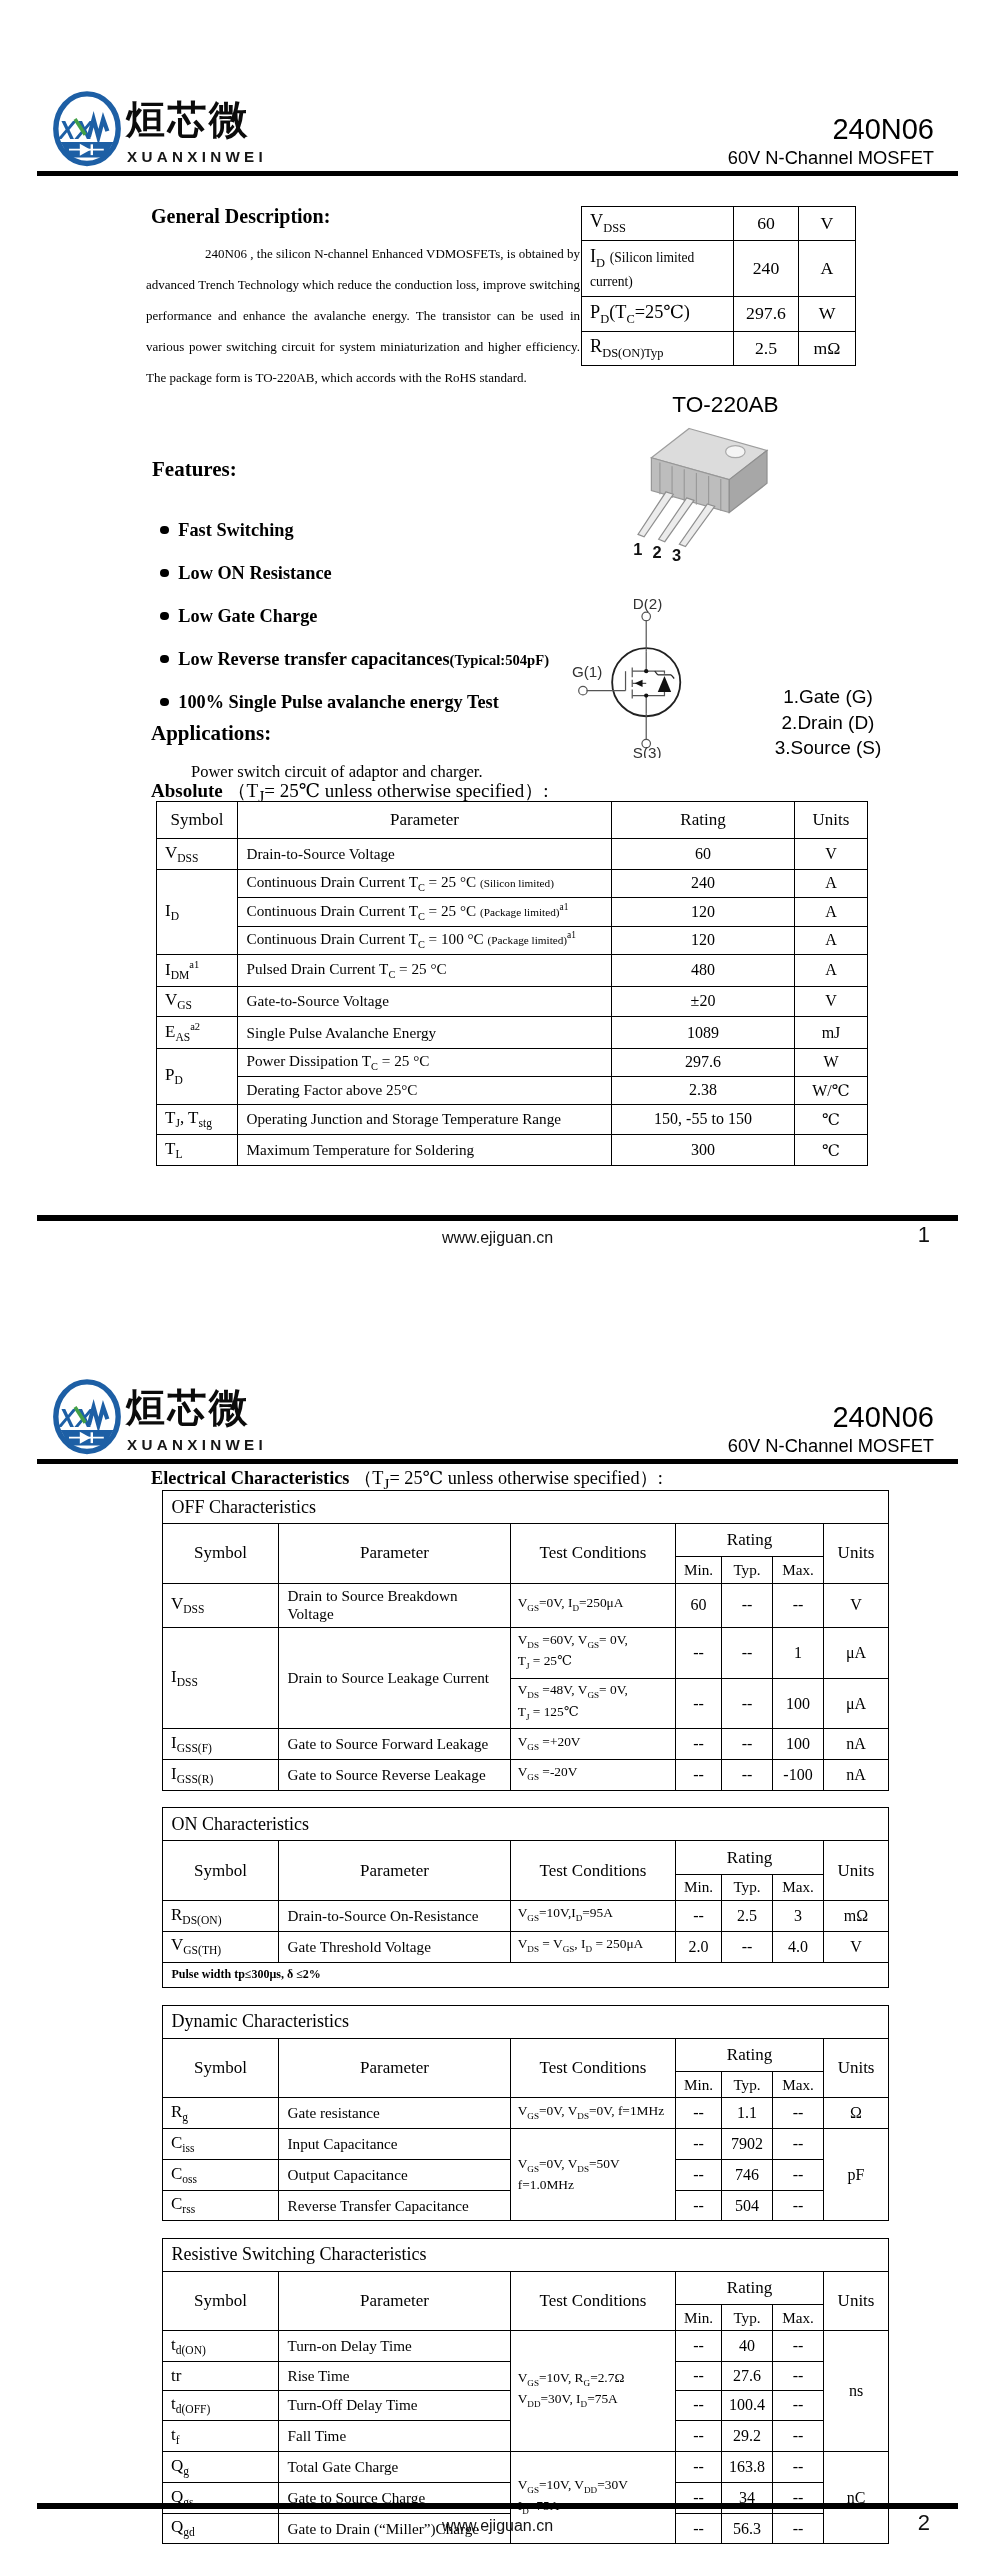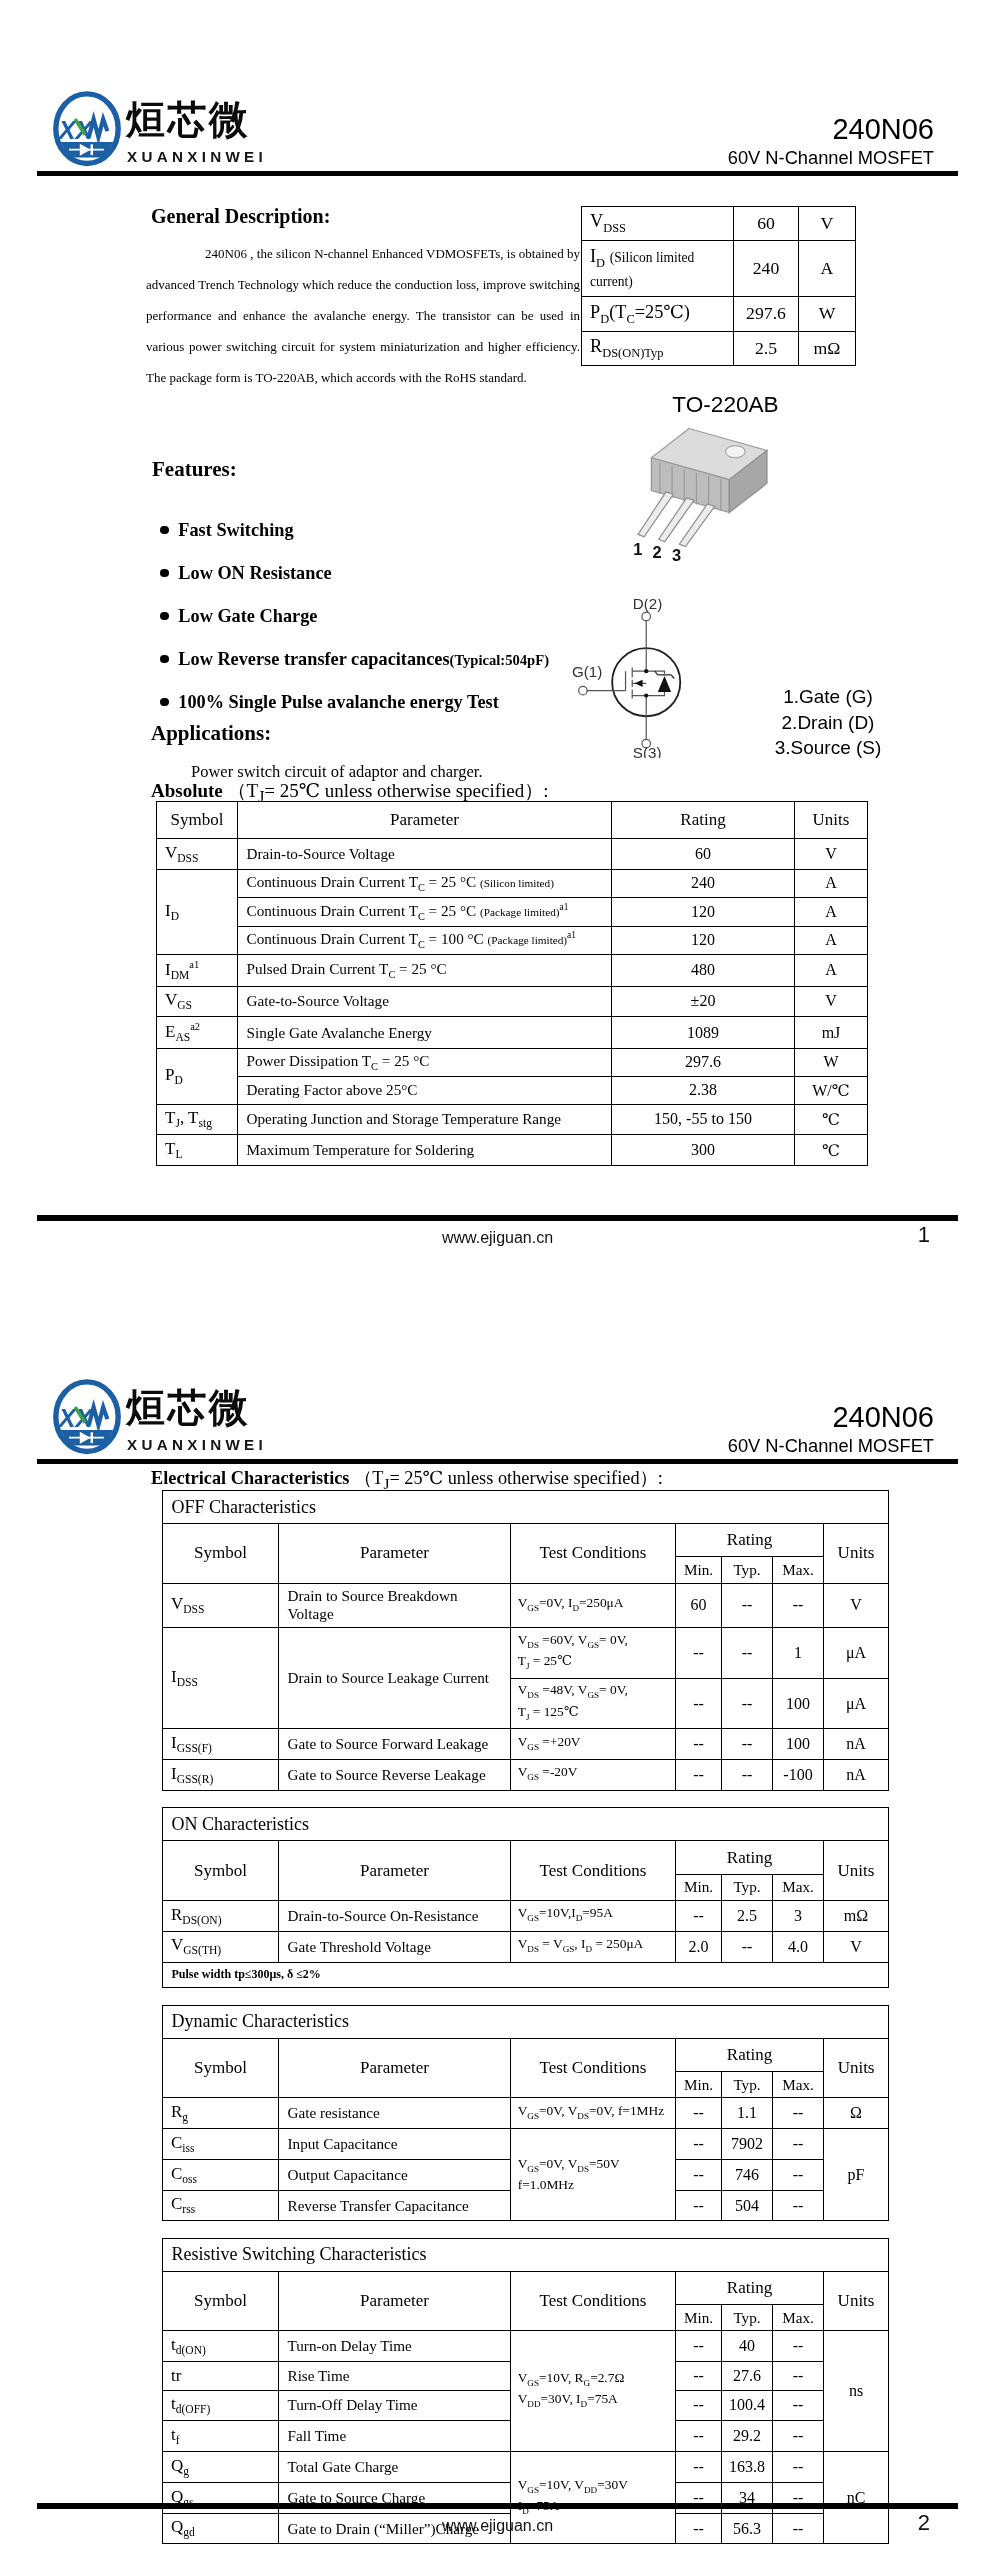--- a/index.html
+++ b/index.html
@@ -276,21 +276,21 @@
             <td>A</td>
           </tr>
           <tr>
             <td class="c-sym">V<sub>GS</sub></td>
             <td class="c-param">Gate-to-Source Voltage</td>
             <td>±20</td>
             <td>V</td>
           </tr>
           <tr>
             <td class="c-sym">E<sub>AS</sub><sup class="note">a2</sup></td>
-            <td class="c-param">Single Gate Avalanche Energy</td>
+            <td class="c-param">Single Pulse Avalanche Energy</td>
             <td>1089</td>
             <td>mJ</td>
           </tr>
           <tr>
             <td rowspan="2" class="c-sym">P<sub>D</sub></td>
             <td class="c-param">Power Dissipation T<sub>C</sub> = 25 °C</td>
             <td>297.6</td>
             <td>W</td>
           </tr>
           <tr>

